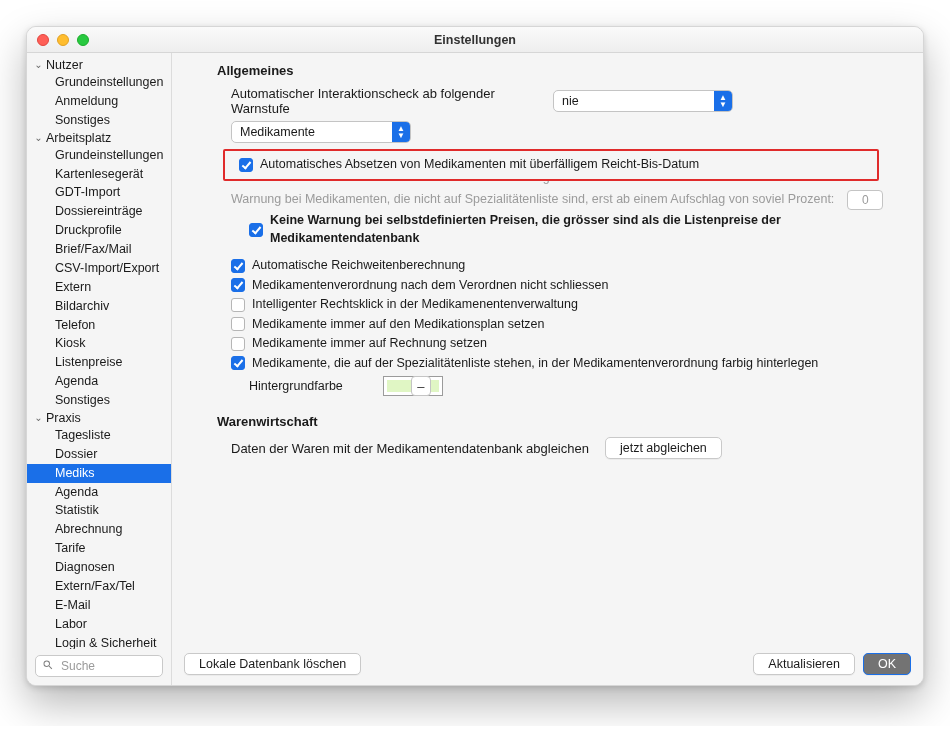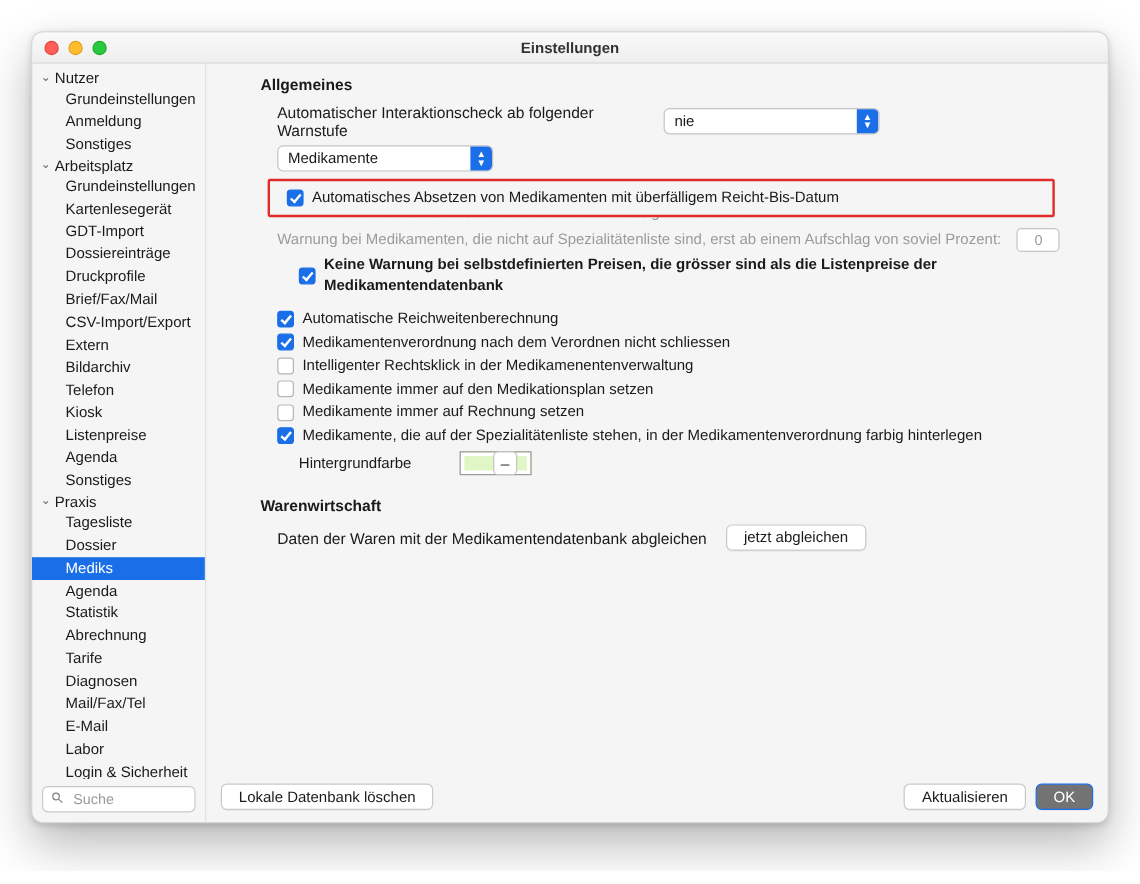--- a/index.html
+++ b/index.html
@@ -310,21 +310,21 @@
           <span>Praxis</span>
         </div>
         <div class="nav-item">Tagesliste</div>
         <div class="nav-item">Dossier</div>
         <div class="nav-item selected">Mediks</div>
         <div class="nav-item">Agenda</div>
         <div class="nav-item">Statistik</div>
         <div class="nav-item">Abrechnung</div>
         <div class="nav-item">Tarife</div>
         <div class="nav-item">Diagnosen</div>
-        <div class="nav-item">Mail/Fax/Tel</div>
+        <div class="nav-item">Extern/Fax/Tel</div>
         <div class="nav-item">E-Mail</div>
         <div class="nav-item">Labor</div>
         <div class="nav-item">Login &amp; Sicherheit</div>
 
       </div>
 
       <div class="search-wrap">
         <div class="search">
           <span>
             <svg viewBox="0 0 24 24">

